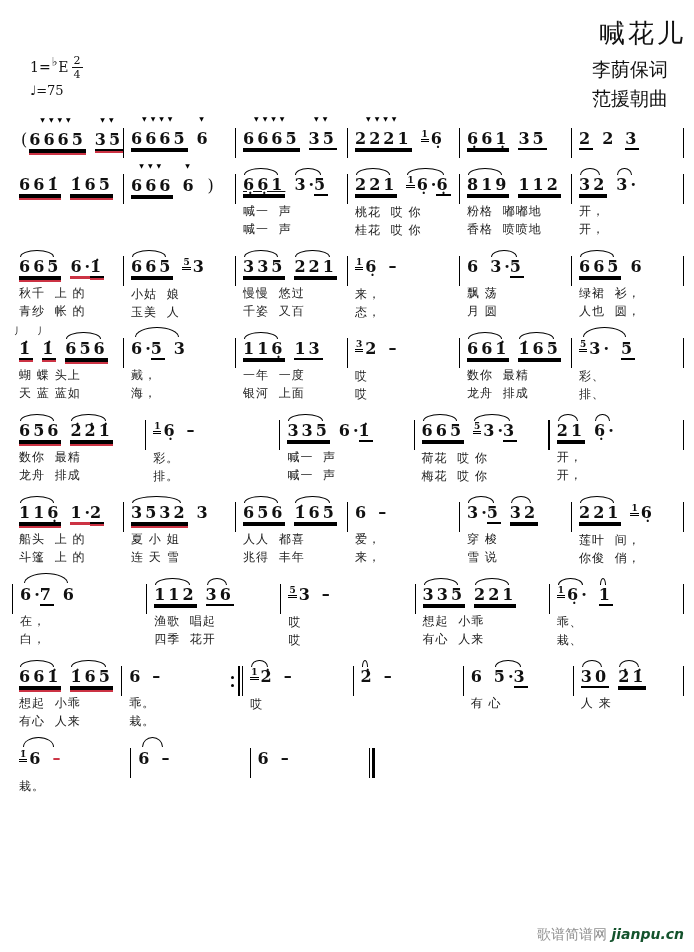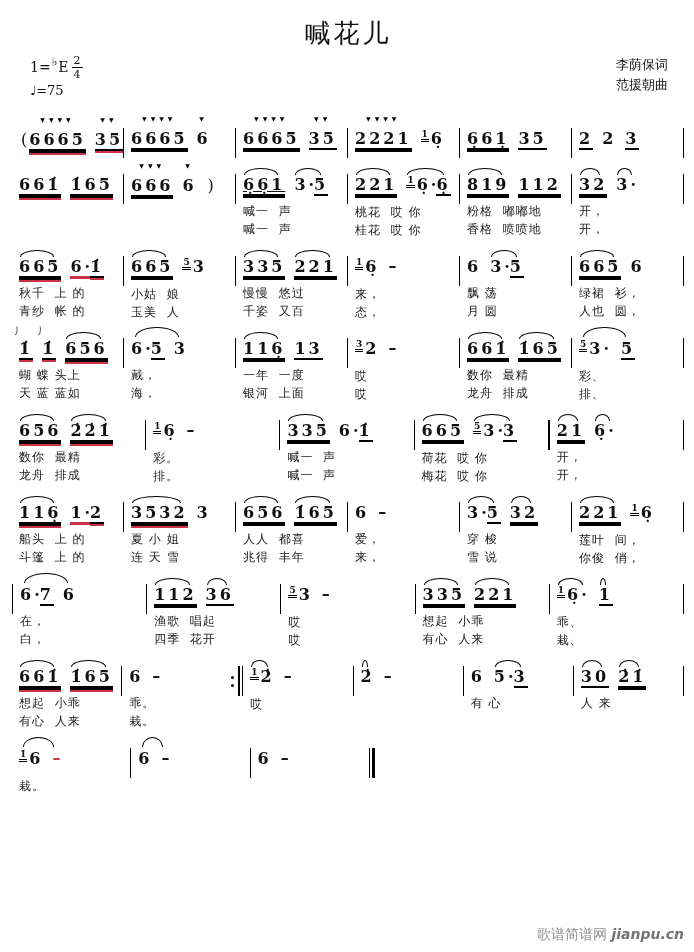--- a/index.html
+++ b/index.html
@@ -8,35 +8,35 @@
     width:694px;height:952px;
     background:#ffffff;
     overflow:hidden;
     box-sizing:border-box;
     padding:10px 8px 0 10px;
     font-family:"DejaVu Sans",sans-serif;
     color:#111;
   }
   
   .title{
-    text-align:center;
+    text-align:right;
     font-size:26px;
     letter-spacing:3px;
     font-family:"DejaVu Serif","Liberation Serif",serif;
     margin:6px 0 4px 0;
   }
   .meta-row{display:flex;justify-content:space-between;align-items:flex-start;padding:0 18px 0 20px;height:58px;}
   .keysig{font-family:"DejaVu Serif",serif;font-size:14px;line-height:1.3;}
   .keyline{display:flex;align-items:center;gap:1px;}
   .flat{font-size:12px;position:relative;top:-5px;}
   .frac{display:inline-flex;flex-direction:column;align-items:center;font-size:11px;line-height:1;margin-left:2px;}
   .frac .top{border-bottom:1px solid #111;padding:0 2px 1px 2px;}
   .frac .bot{padding-top:1px;}
   .tempo{font-size:13px;margin-top:3px;}
-  .credits{text-align:right;font-size:13px;line-height:1.55;}
+  .credits{text-align:right;font-size:19px;line-height:1.55;}
   
   .score{padding:2px 2px 0 2px;}
   .system{display:flex;align-items:flex-start;margin-bottom:3px;}
   .measure{flex:1;display:flex;flex-direction:column;align-items:flex-start;padding:0 5px;min-width:0;}
   .nrow{display:flex;align-items:baseline;position:relative;padding:15px 2px 9px 2px;
         font-family:"DejaVu Serif","Liberation Serif",serif;font-weight:bold;font-size:16px;}
   .nrow.marc::before{content:"";position:absolute;left:6px;right:10px;top:2px;height:9px;
         border:1px solid #000;border-bottom:none;border-radius:50% 50% 0 0/100% 100% 0 0;}
   .beat{display:inline-flex;align-items:baseline;position:relative;margin-right:12px;}
   .beat:last-child{margin-right:2px;}
@@ -52,21 +52,21 @@
   .finalbar,.repeatbar{display:flex;align-items:center;gap:2px;height:30px;margin-top:13px;flex:0 0 auto;}
   .finalbar .thin{width:1px;height:30px;background:#000;}
   .finalbar .thick{width:3px;height:30px;background:#000;}
   .repeatbar .dots{display:flex;flex-direction:column;gap:5px;margin-right:2px;}
   .repeatbar .dots i{width:3px;height:3px;border-radius:50%;background:#000;}
   .repeatbar .b{width:1.5px;height:30px;background:#000;}
   .lyr{font-size:12px;line-height:1;margin:2px 0 4px 2px;white-space:pre;letter-spacing:1px;color:#1a1a1a;}
   
   .watermark{position:absolute;right:10px;bottom:8px;font-size:14px;}
   .wm-site{color:#8f8f8f;}
-  .wm-url{color:#737373;font-weight:bold;font-style:italic;}
+  .wm-url{color:#14532d;font-weight:bold;font-style:italic;}
 </style>
 </head>
 <body>
 
 <div class="page">
 
   <div class="title">喊花儿</div>
 
   <div class="meta-row">
     <div class="keysig">

